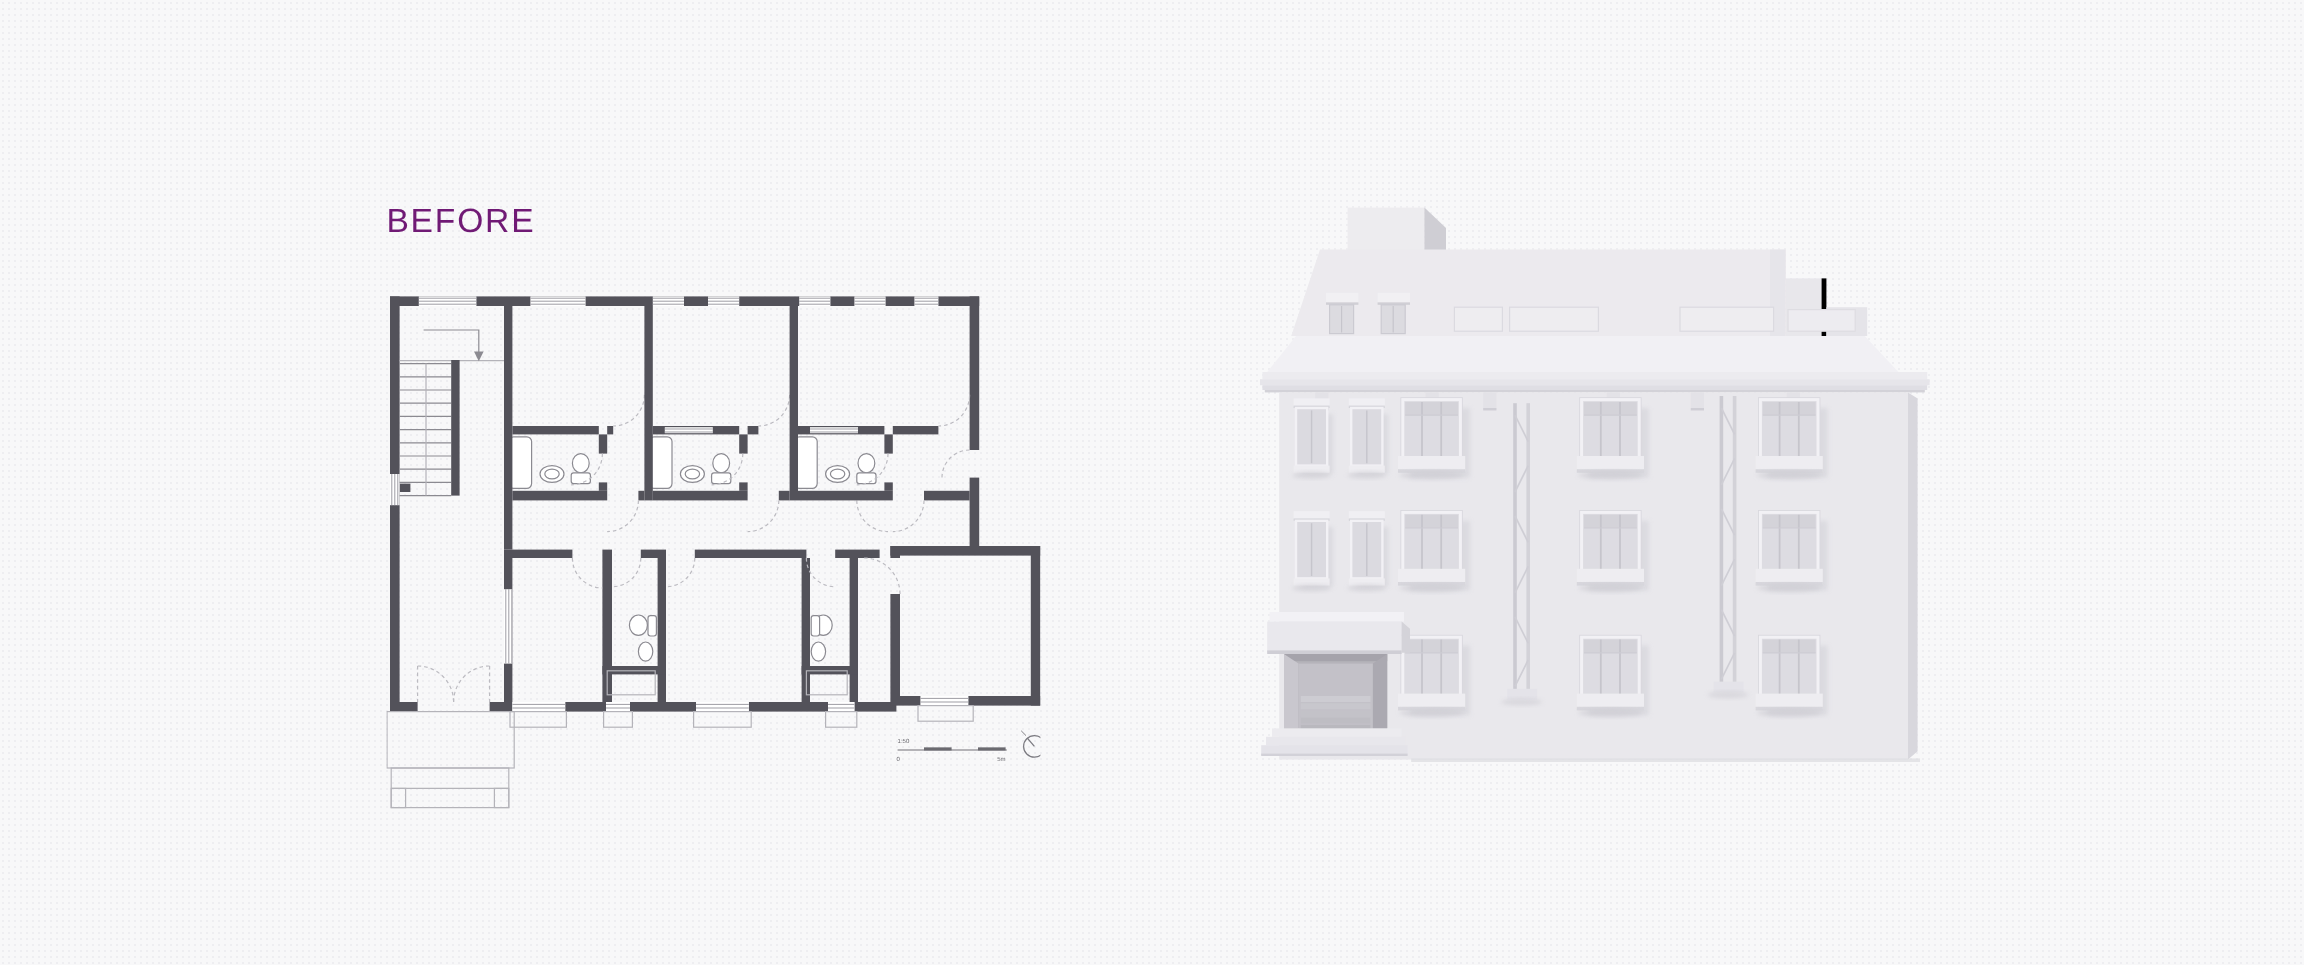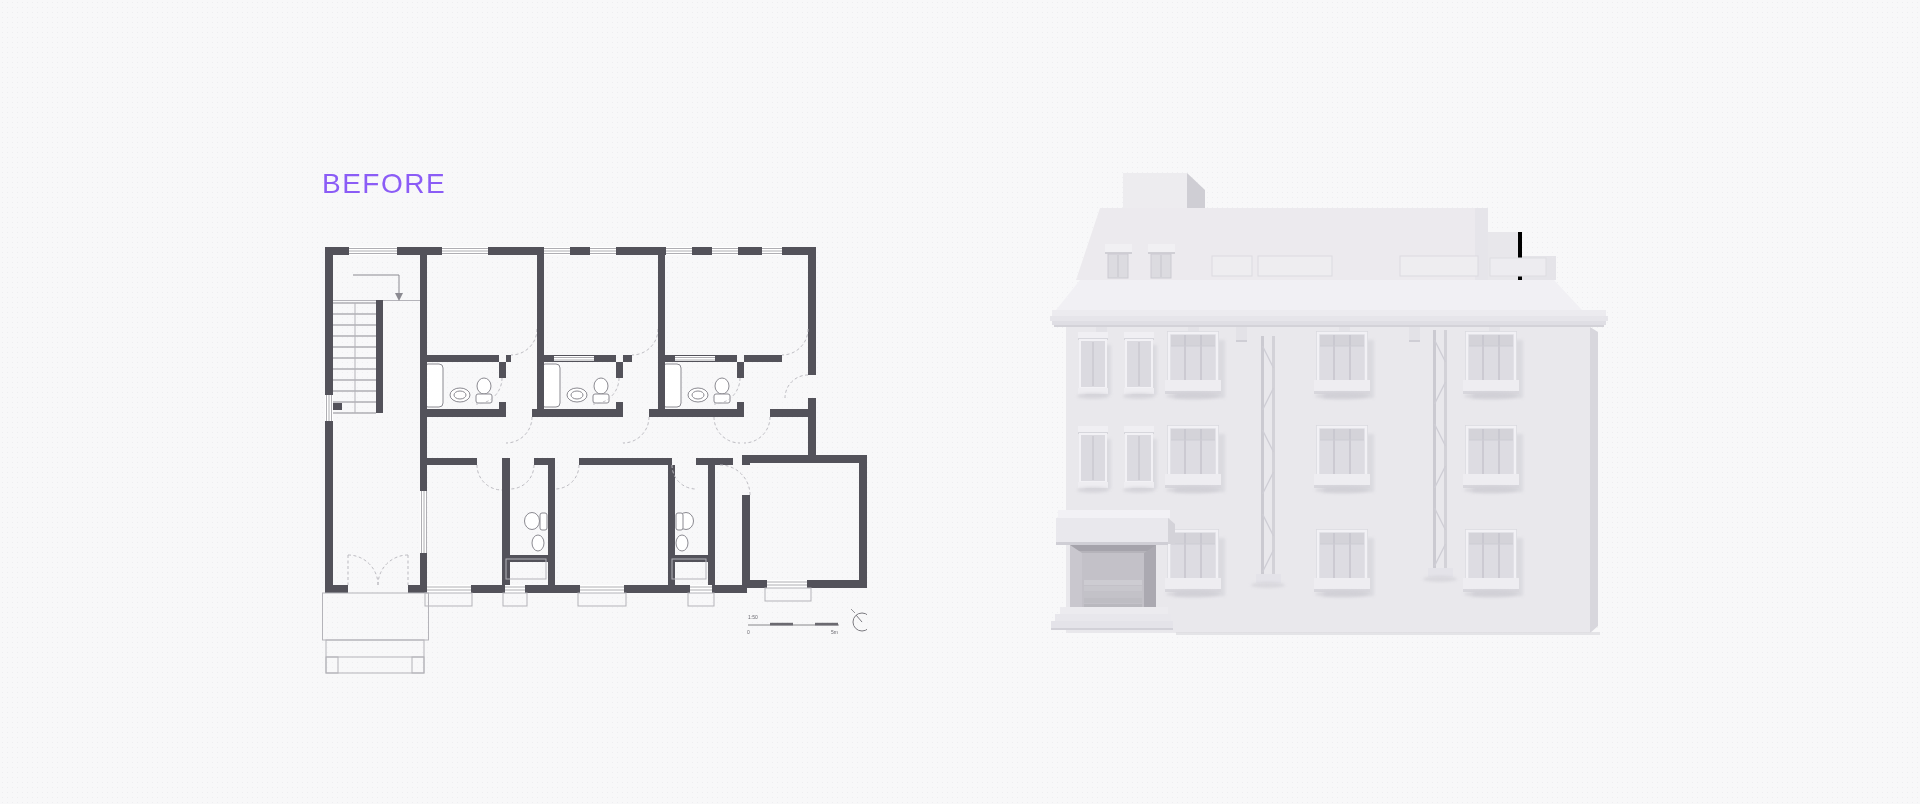--- a/index.html
+++ b/index.html
@@ -8,21 +8,21 @@
     font-family:"Liberation Sans", sans-serif;
     background-color:#f8f8f9;
     background-image:radial-gradient(circle, #eeeef1 0.9px, transparent 0.9px);
     background-size:5px 5px;
     overflow:hidden;
   }
   .canvas{position:relative;width:1920px;height:804px;}
   .before-label{
     position:absolute;left:322px;top:168px;
     font-size:28px;font-weight:300;letter-spacing:1.5px;
-    color:#8b5cf6;user-select:none;
+    color:#701a75;user-select:none;
   }
   .plan-wrap{position:absolute;left:322px;top:243px;width:545px;height:440px;}
   .render-wrap{position:absolute;left:1050px;top:168px;width:560px;height:480px;}
   svg{display:block;}
   
   .wall{fill:#53525a;}
   .fx{stroke:#8b8a91;fill:#ffffff;stroke-width:1;}
   .fxn{stroke:#8b8a91;fill:none;stroke-width:1;}
   .lt{stroke:#b4b3b9;fill:none;stroke-width:1;}
   .win{fill:#ffffff;}

